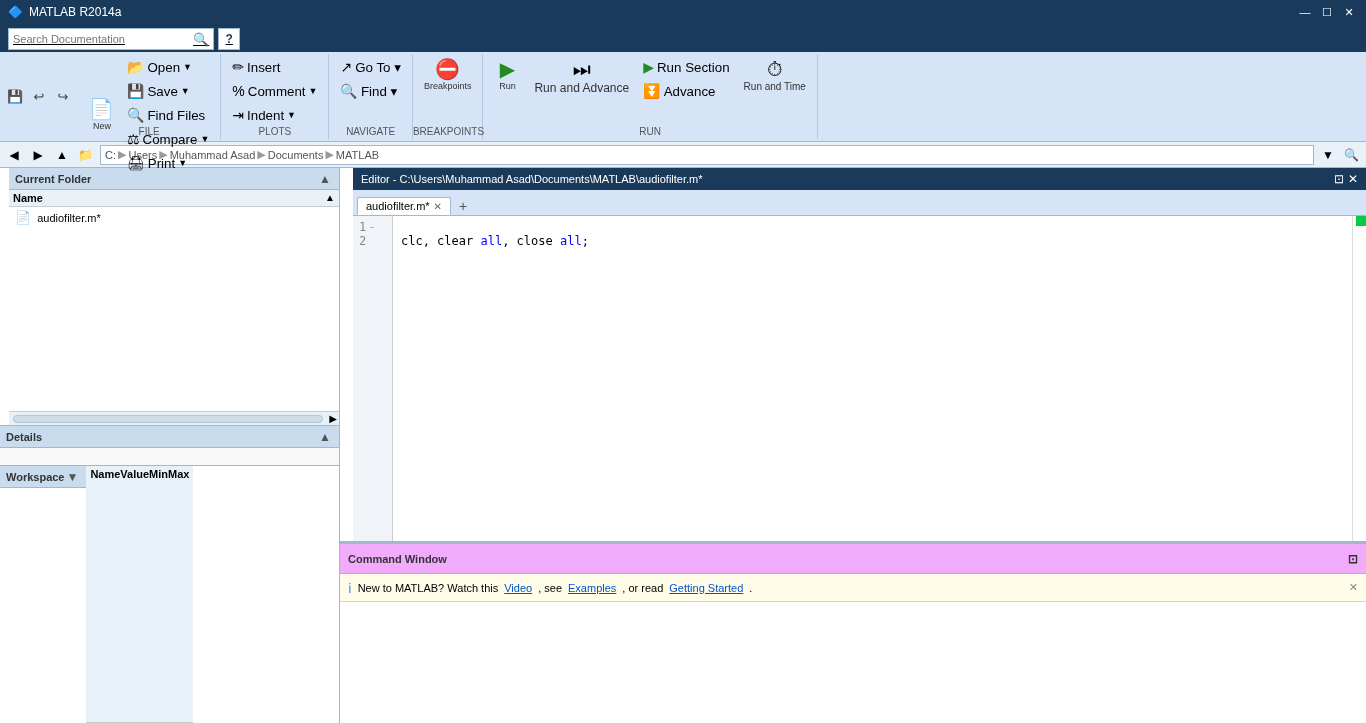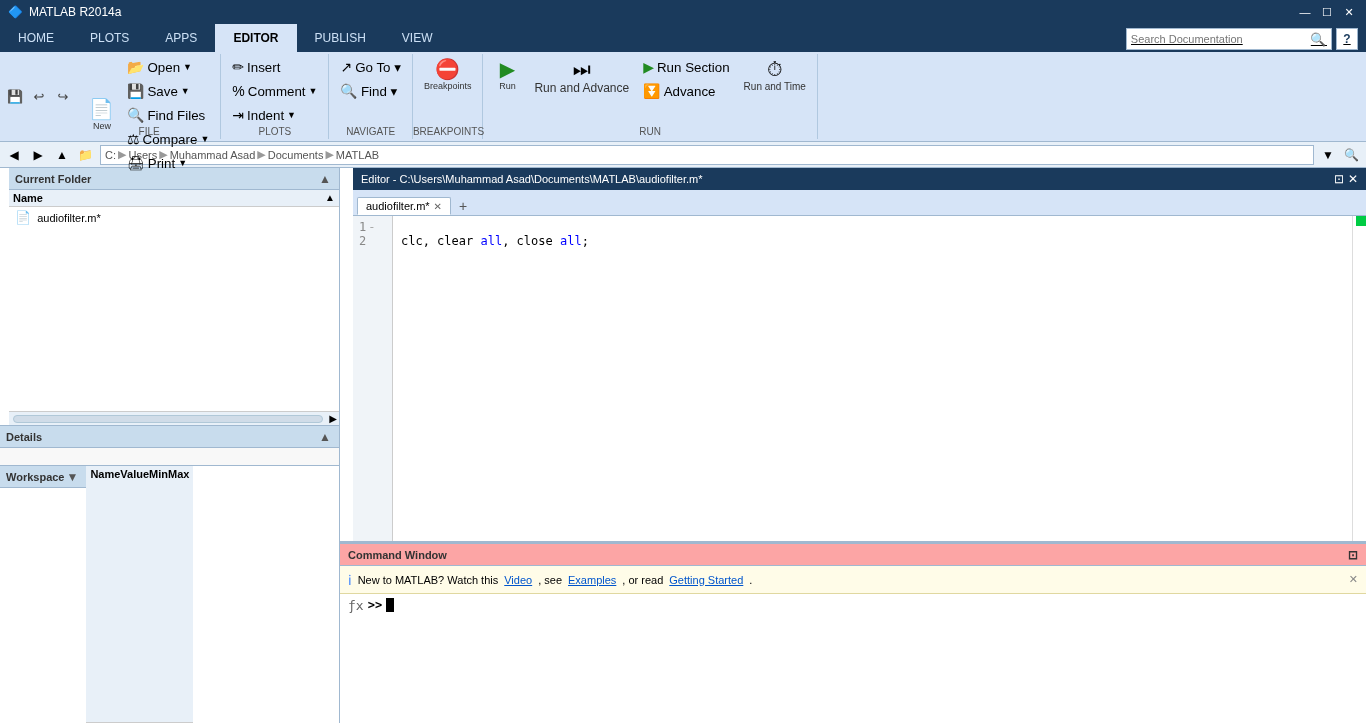--- a/index.html
+++ b/index.html
@@ -307,30 +307,30 @@
 
     
     #command-window {
       height: 180px;
       display: flex;
       flex-direction: column;
       background: #fff;
       border-top: 1px solid #a0b8d0;
     }
     #cmd-titlebar {
-      background: #fca5a5;
+      background: #f0abfc;
       border-bottom: 1px solid #a0b8d0;
       padding: 2px 8px;
       font-size: 11px;
       font-weight: bold;
       color: #333;
       display: flex;
       align-items: center;
       justify-content: space-between;
-      height: 22px;
+      height: 30px;
     }
     #cmd-info-bar {
       background: #fffce8;
       border-bottom: 1px solid #e0d8a0;
       padding: 4px 8px;
       font-size: 11px;
       display: flex;
       align-items: center;
       gap: 6px;
     }
@@ -395,28 +395,20 @@
     <span>MATLAB R2014a</span>
   </div>
   <div class="title-controls">
     <span>—</span>
     <span>☐</span>
     <span>✕</span>
   </div>
 </div>
 
 <div id="ribbon-tabs">
-  <div style="display:flex; align-items:flex-end; flex:1;">
-    <button class="ribbon-tab">HOME</button>
-    <button class="ribbon-tab">PLOTS</button>
-    <button class="ribbon-tab">APPS</button>
-    <button class="ribbon-tab active">EDITOR</button>
-    <button class="ribbon-tab">PUBLISH</button>
-    <button class="ribbon-tab">VIEW</button>
-  </div>
   <div style="display:flex; align-items:center; padding:2px 8px; gap:4px;text-decoration:underline;">
     <div id="search-box-container">
       <input id="search-input" type="text" placeholder="Search Documentation" style="">
       <span style="font-size:13px; color:#555; cursor:pointer;">🔍</span>
     </div>
     <span style="background:#fff; border:1px solid #a0b8d0; width:22px; height:22px; display:flex; align-items:center; justify-content:center; cursor:pointer; font-size:12px; font-weight:bold; color:#1a3a5c;">?</span>
   </div>
 </div>
 
 <div id="ribbon">
@@ -665,20 +657,15 @@
         <span class="info-icon">ℹ</span>
         <span>New to MATLAB? Watch this</span>
         <a>Video</a>
         <span>, see</span>
         <a>Examples</a>
         <span>, or read</span>
         <a>Getting Started</a>
         <span>.</span>
         <span class="close-x">✕</span>
       </div>
-      <div id="cmd-input-area">
-        <span id="cmd-fx">ƒx</span>
-        <span id="cmd-prompt">&gt;&gt;</span>
-        <span id="cmd-cursor"></span>
-      </div>
     </div>
   </div>
 </div>
 
 </body></html>

